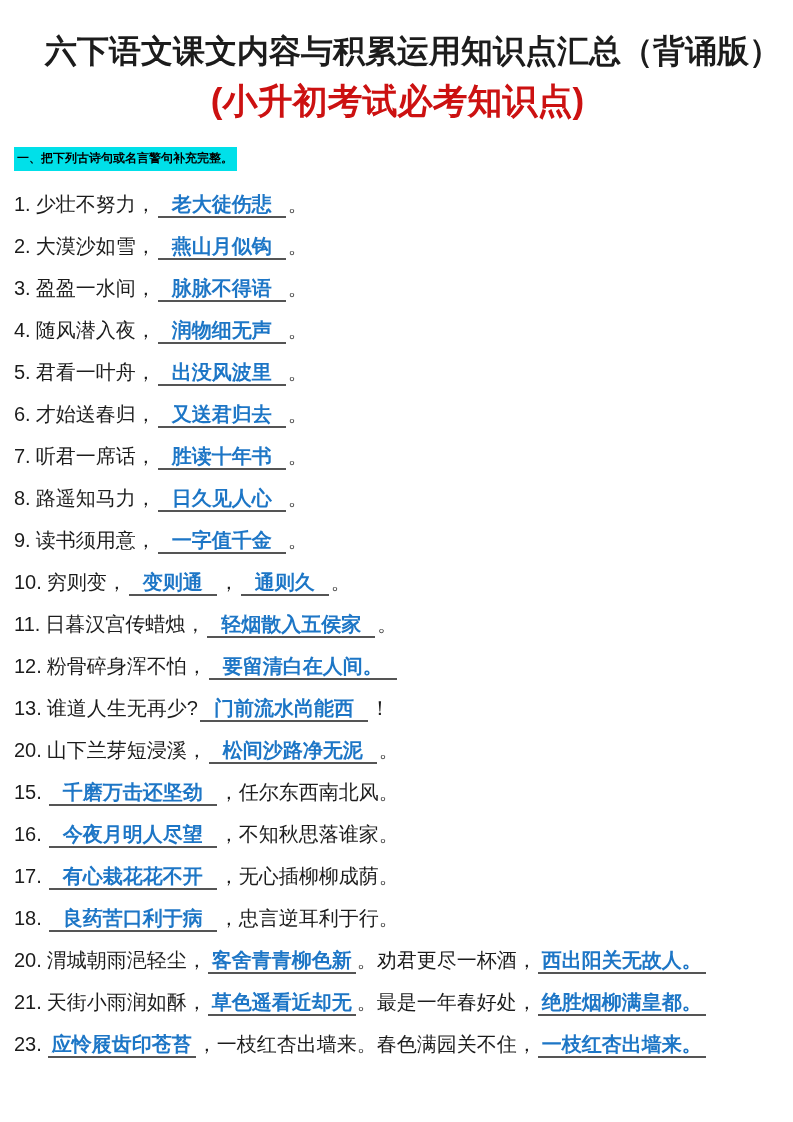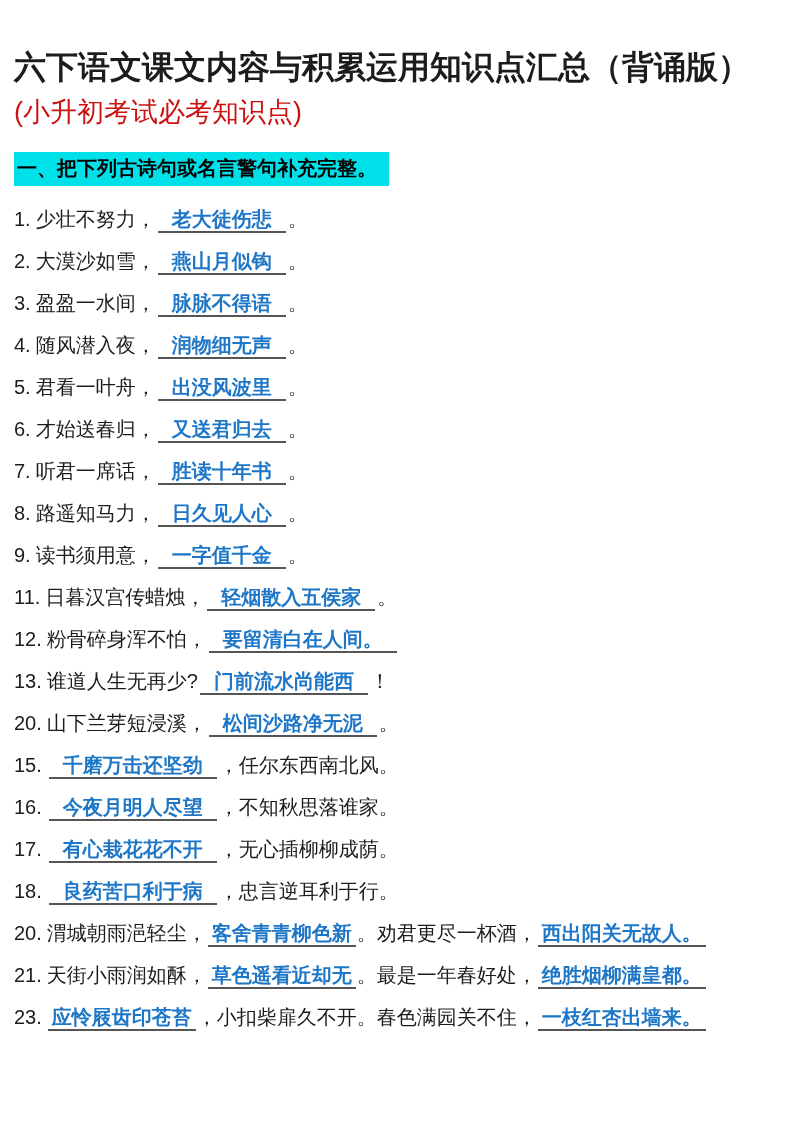--- a/index.html
+++ b/index.html
@@ -18,42 +18,42 @@
     color:var(--ink);
   }
   .page{
     box-sizing:border-box;
     width:793px;height:1122px;
     padding:26px 12px 0 14px;
   }
   .title{
     font-size:32px;
     font-weight:bold;
-    text-align:left;
+    text-align:right;
     white-space:nowrap;
-    margin:20px 0 4px 0;
+    margin:4px 0 4px 0;
     letter-spacing:0px;
   }
   .subtitle{
-    font-size:27px;
-    font-weight:normal;
+    font-size:35px;
+    font-weight:bold;
     color:var(--red);
-    text-align:left;
+    text-align:center;
     margin:2px 0 0 0;
   }
   .section-header-wrap{
     margin-top:22px;
   }
   .section-header{
     display:inline-block;
     background:var(--cyan);
-    font-size:20px;
+    font-size:12px;
     font-weight:bold;
     color:#000;
-    padding:3px 12px 4px 3px;
+    padding:3px 4px 4px 3px;
   }
   .items{
     margin-top:12px;
   }
   .row{
     font-size:20px;
     line-height:42px;
     white-space:nowrap;
   }
   .num{
@@ -83,25 +83,26 @@
   <div class="items" id="items">
       <div class="row"><span class="num">1.</span><span class="plain">少壮不努力，</span><span class="answer">老大徒伤悲</span><span class="plain">。</span></div>
       <div class="row"><span class="num">2.</span><span class="plain">大漠沙如雪，</span><span class="answer">燕山月似钩</span><span class="plain">。</span></div>
       <div class="row"><span class="num">3.</span><span class="plain">盈盈一水间，</span><span class="answer">脉脉不得语</span><span class="plain">。</span></div>
       <div class="row"><span class="num">4.</span><span class="plain">随风潜入夜，</span><span class="answer">润物细无声</span><span class="plain">。</span></div>
       <div class="row"><span class="num">5.</span><span class="plain">君看一叶舟，</span><span class="answer">出没风波里</span><span class="plain">。</span></div>
       <div class="row"><span class="num">6.</span><span class="plain">才始送春归，</span><span class="answer">又送君归去</span><span class="plain">。</span></div>
       <div class="row"><span class="num">7.</span><span class="plain">听君一席话，</span><span class="answer">胜读十年书</span><span class="plain">。</span></div>
       <div class="row"><span class="num">8.</span><span class="plain">路遥知马力，</span><span class="answer">日久见人心</span><span class="plain">。</span></div>
       <div class="row"><span class="num">9.</span><span class="plain">读书须用意，</span><span class="answer">一字值千金</span><span class="plain">。</span></div>
+      <div class="row"><span class="num">10.</span><span class="plain">穷则变，</span><span class="answer">变则通</span><span class="plain">，</span><span class="answer">通则久</span><span class="plain">。</span></div>
       <div class="row"><span class="num">11.</span><span class="plain">日暮汉宫传蜡烛，</span><span class="answer">轻烟散入五侯家</span><span class="plain">。</span></div>
       <div class="row"><span class="num">12.</span><span class="plain">粉骨碎身浑不怕，</span><span class="answer">要留清白在人间。</span></div>
       <div class="row"><span class="num">13.</span><span class="plain">谁道人生无再少?</span><span class="answer">门前流水尚能西</span><span class="plain">！</span></div>
       <div class="row"><span class="num">20.</span><span class="plain">山下兰芽短浸溪，</span><span class="answer">松间沙路净无泥</span><span class="plain">。</span></div>
       <div class="row"><span class="num">15.</span><span class="answer">千磨万击还坚劲</span><span class="plain">，任尔东西南北风。</span></div>
       <div class="row"><span class="num">16.</span><span class="answer">今夜月明人尽望</span><span class="plain">，不知秋思落谁家。</span></div>
       <div class="row"><span class="num">17.</span><span class="answer">有心栽花花不开</span><span class="plain">，无心插柳柳成荫。</span></div>
       <div class="row"><span class="num">18.</span><span class="answer">良药苦口利于病</span><span class="plain">，忠言逆耳利于行。</span></div>
       <div class="row compact"><span class="num">20.</span><span class="plain">渭城朝雨浥轻尘，</span><span class="answer">客舍青青柳色新</span><span class="plain">。劝君更尽一杯酒，</span><span class="answer">西出阳关无故人。</span></div>
       <div class="row compact"><span class="num">21.</span><span class="plain">天街小雨润如酥，</span><span class="answer">草色遥看近却无</span><span class="plain">。最是一年春好处，</span><span class="answer">绝胜烟柳满皇都。</span></div>
-      <div class="row compact"><span class="num">23.</span><span class="answer">应怜屐齿印苍苔</span><span class="plain">，小扣柴扉久不开。春色满园关不住，</span><span class="answer">一枝红杏出墙来。</span></div>
+      <div class="row compact"><span class="num">23.</span><span class="answer">应怜屐齿印苍苔</span><span class="plain">，一枝红杏出墙来。春色满园关不住，</span><span class="answer">一枝红杏出墙来。</span></div>
     </div>
 </div>
 
 </body></html>

